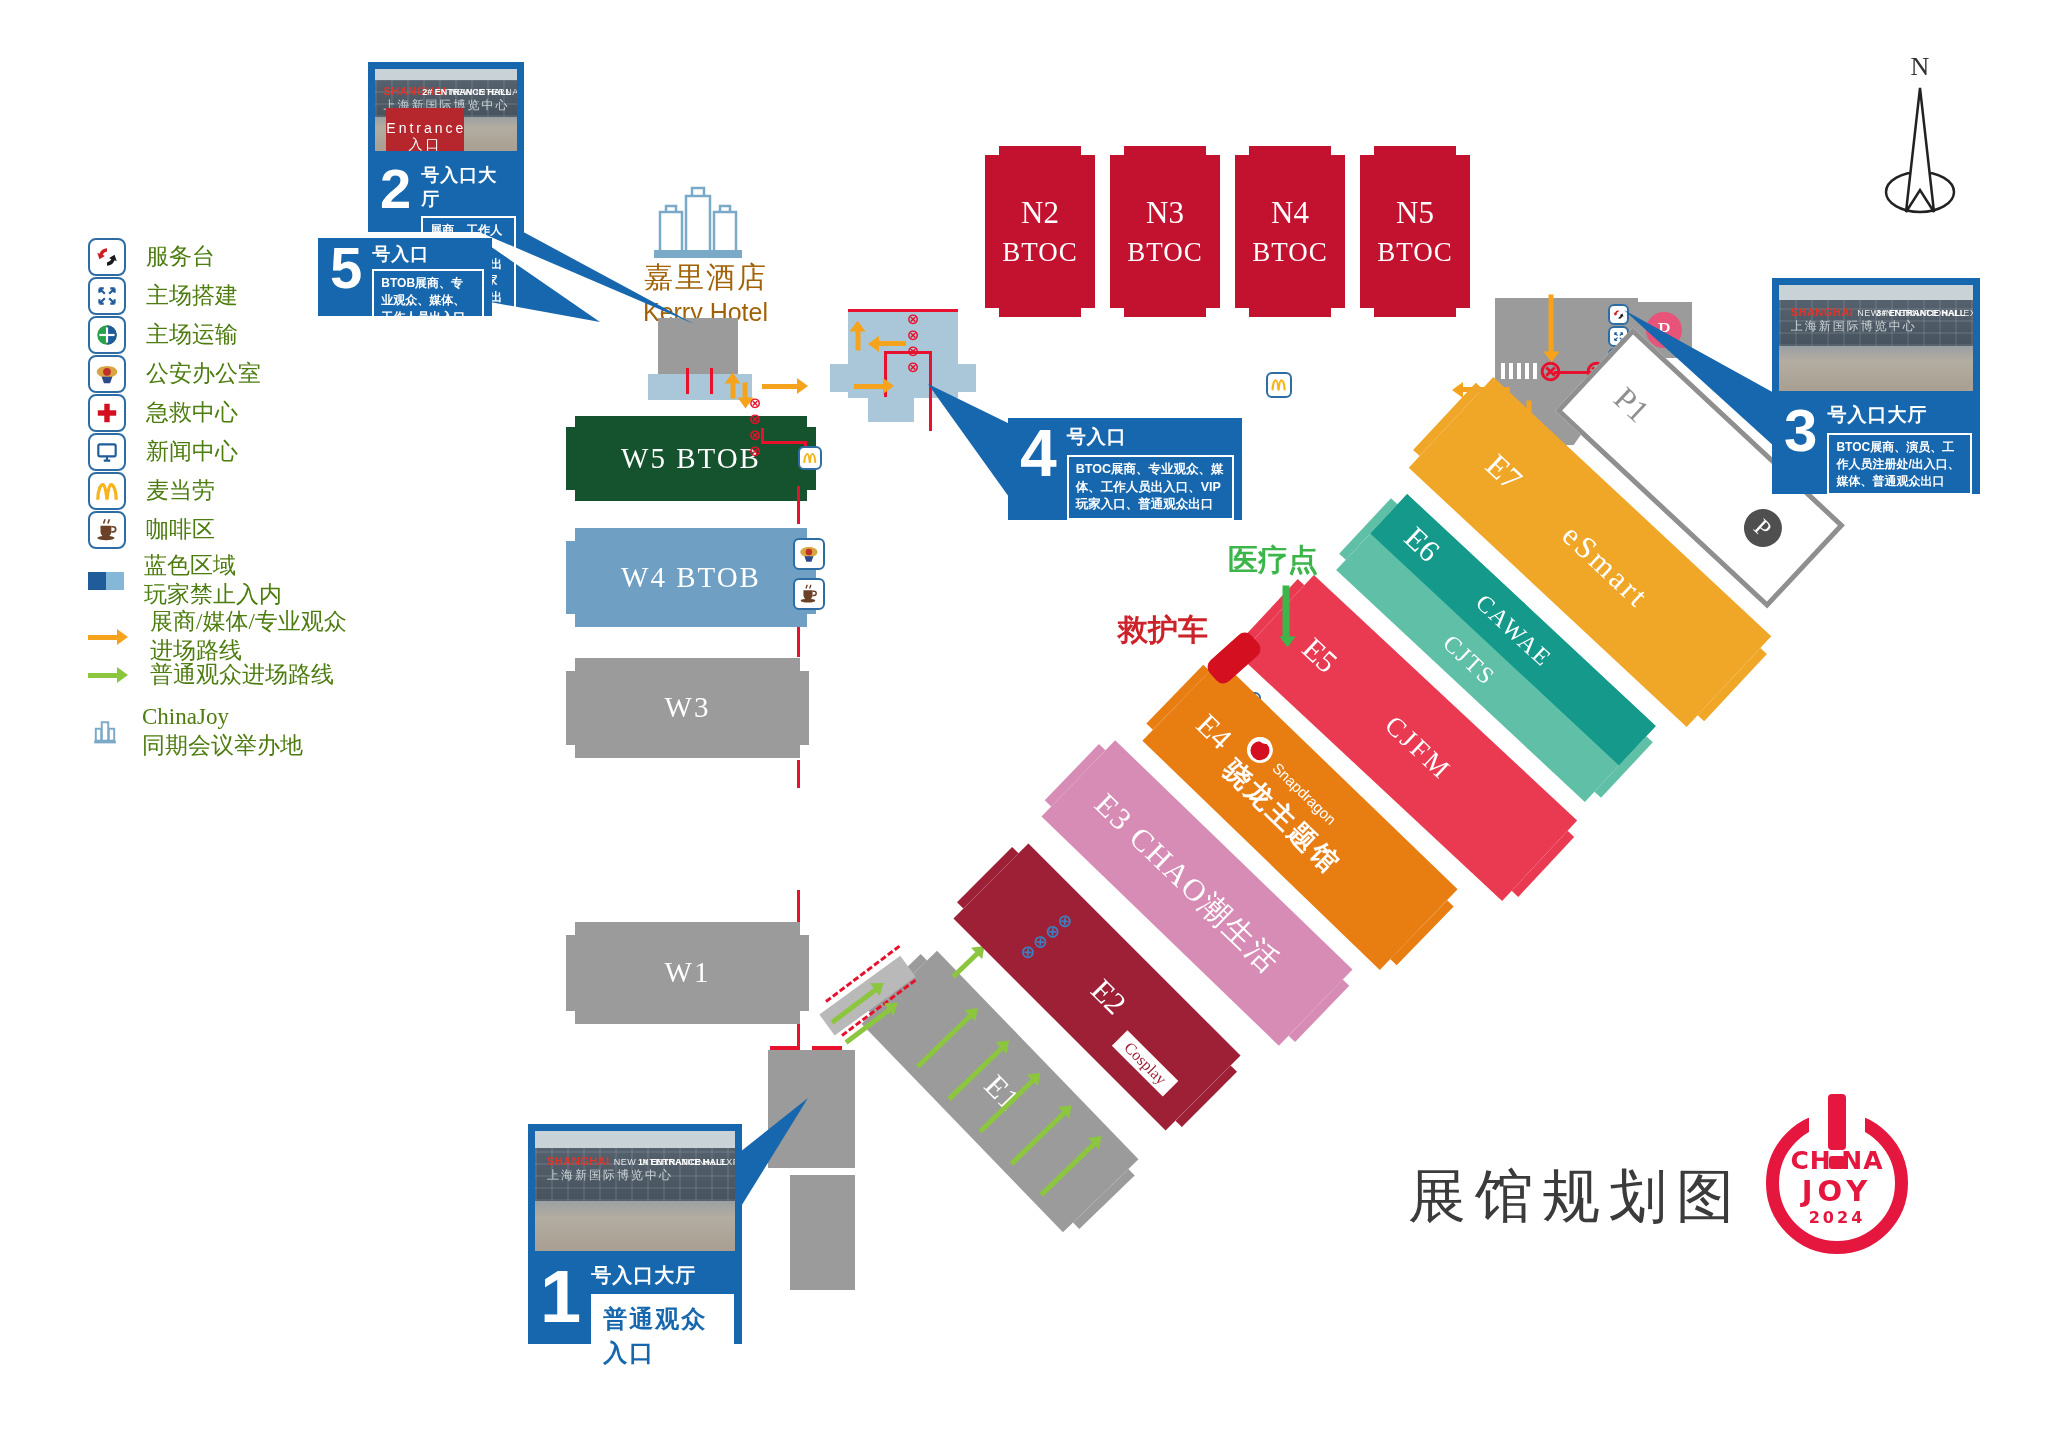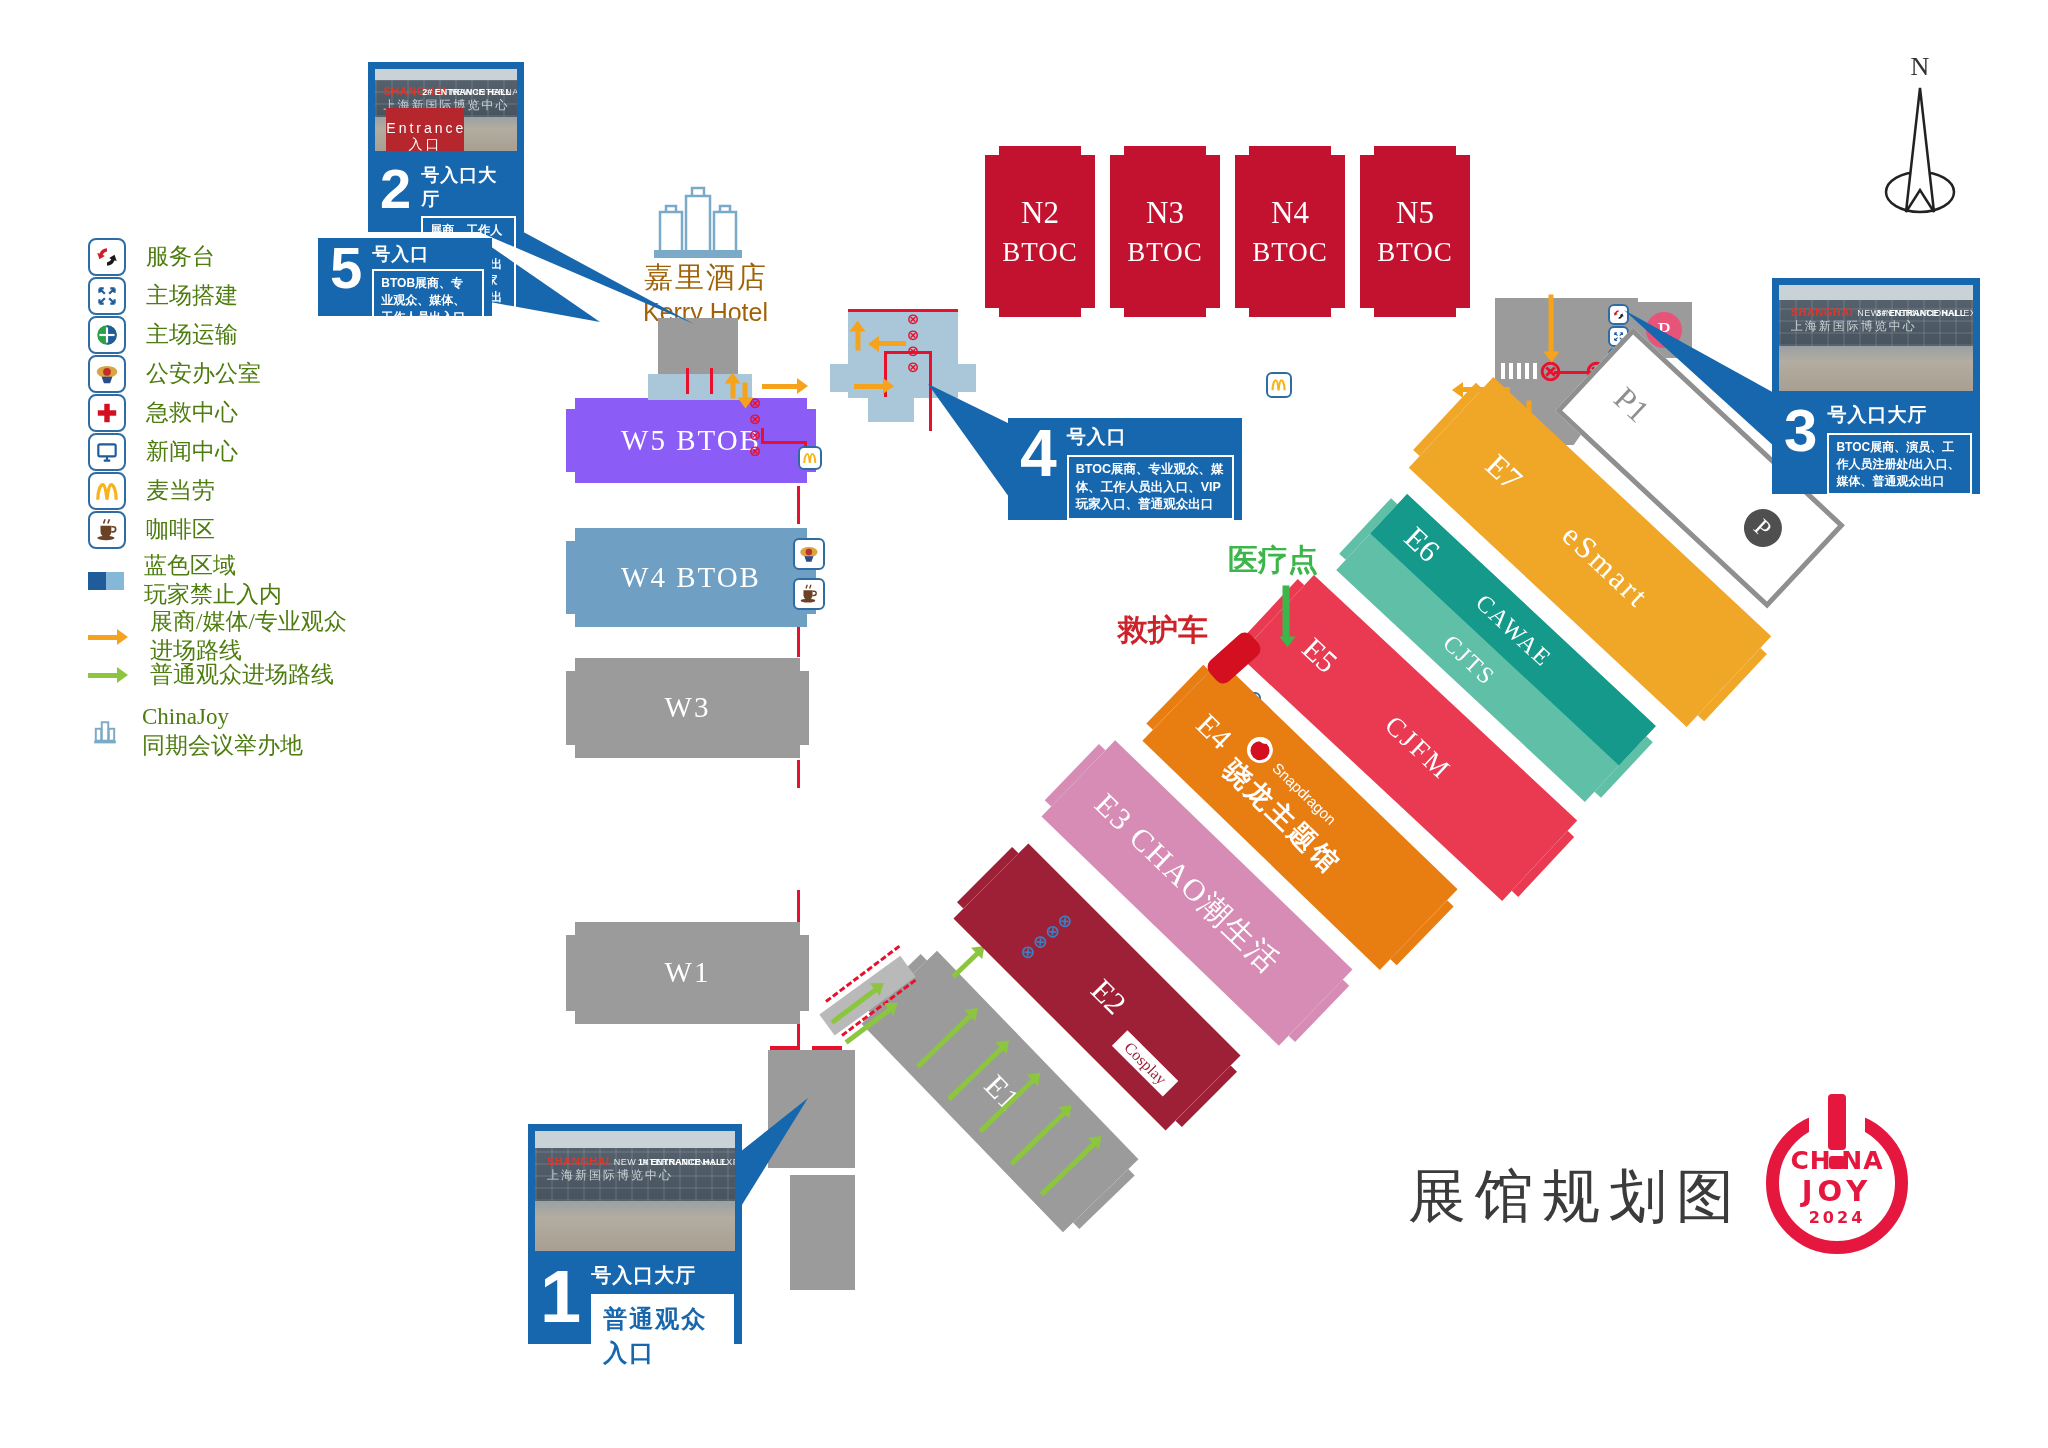--- a/index.html
+++ b/index.html
@@ -287,21 +287,21 @@
   </div>
   <div class="hall v" style="left:1360px;top:155px;width:110px;height:153px;background:#c31230">
     <i class="cap a"></i>
       <i class="cap b"></i>
     <div class="hlbl">
         <span class="hl1">N5</span>
       <span class="hl2">BTOC</span>
       </div>
   </div>
 
-  <div class="hall h" style="left:575px;top:398px;width:232px;height:85px;background:#8b5cf6">
+  <div class="hall h" style="left:575px;top:416px;width:232px;height:85px;background:#14532d">
     <i class="cap a"></i>
       <i class="cap b"></i>
     <div class="hlbl">
         <span class="wlbl">W5 BTOB</span>
       </div>
   </div>
   <div class="hall h" style="left:575px;top:528px;width:232px;height:99px;background:#6f9fc2">
     <i class="cap a"></i>
       <i class="cap b"></i>
     <div class="hlbl">

